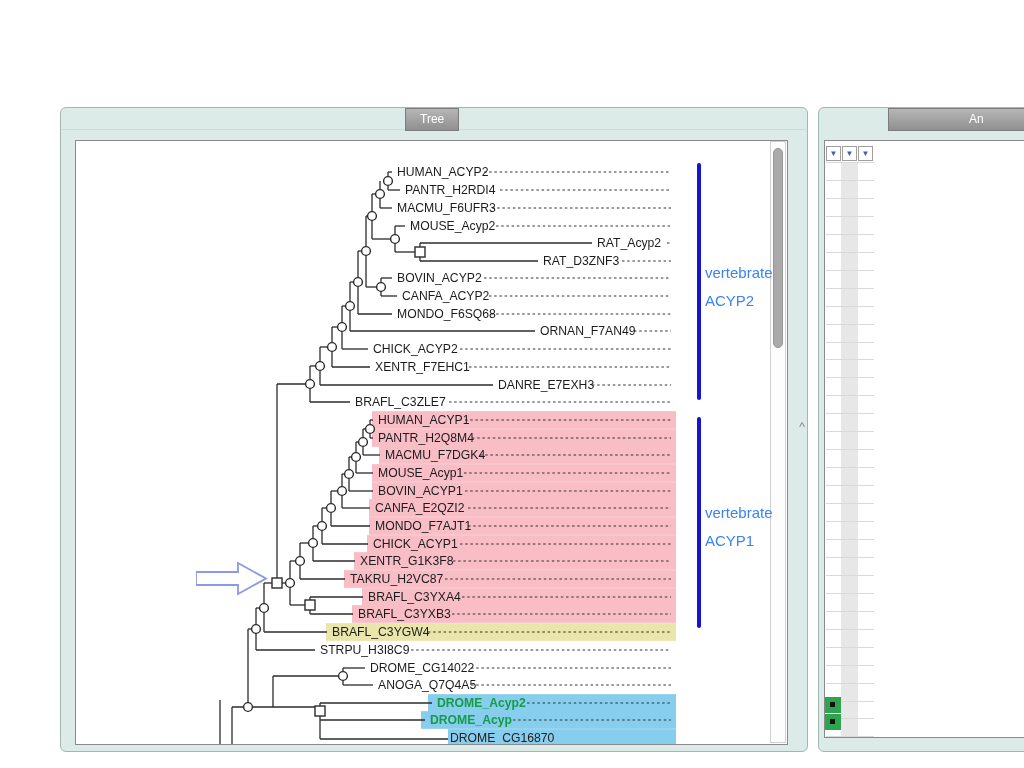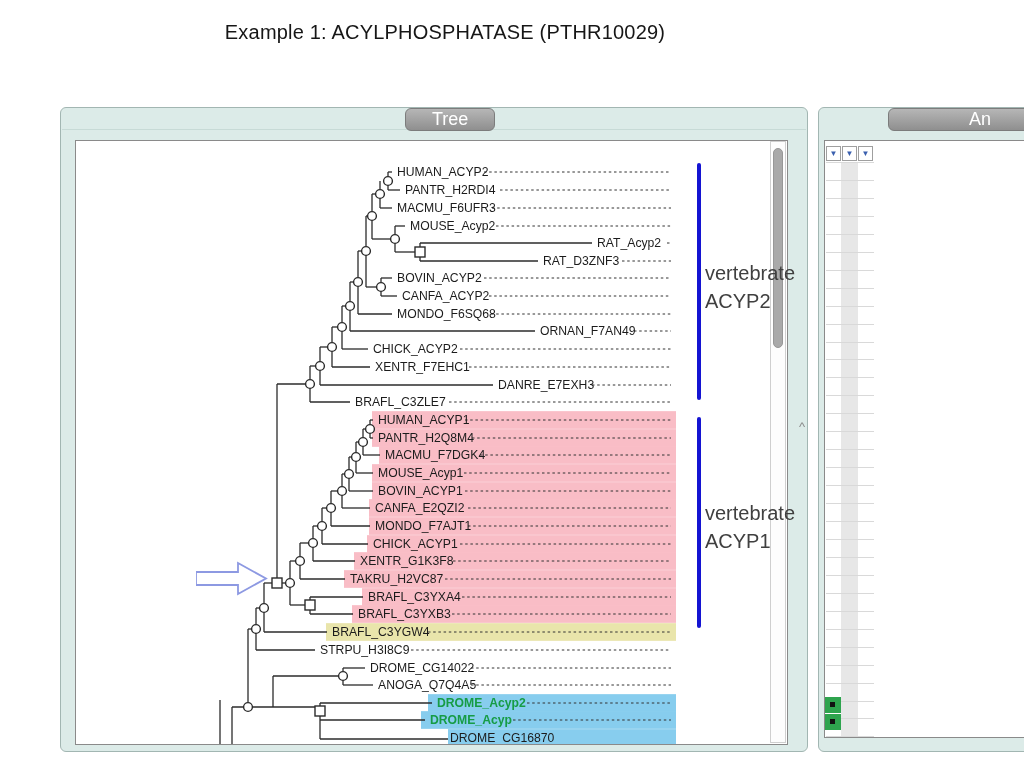--- a/index.html
+++ b/index.html
@@ -1,48 +1,47 @@
 <!DOCTYPE html>
 <html><head>
 <meta charset="utf-8">
 <style>
   html,body{margin:0;padding:0;background:#fff;}
   #page{position:relative;width:1024px;height:768px;overflow:hidden;background:#fff;
         font-family:"Liberation Sans",sans-serif;}
   .panel{position:absolute;background:#dcebe8;border:1px solid #a2b6b2;border-radius:6px;box-sizing:border-box;}
   .groove{position:absolute;height:0;border-top:1px solid #c7dad6;}
   .tab{position:absolute;background:linear-gradient(#b6b6b6,#8f8f8f);border:1px solid #7c7c7c;
-       border-radius:6px;color:#fff;font-size:18px;line-height:19px;padding:1px 26px;z-index:5;
+       border-radius:0;color:#fff;font-size:12px;line-height:19px;padding:1px 14px;z-index:5;
        box-sizing:border-box;white-space:nowrap;overflow:hidden;}
   .white-area{position:absolute;background:#fff;border:1px solid #8a8a8a;box-sizing:border-box;z-index:2;}
   #tree-svg{position:absolute;left:76px;top:141px;z-index:2;}
   .scroll-track{position:absolute;left:770px;top:141px;width:16px;height:602px;background:#fdfdfd;
        border:1px solid #cfcfcf;box-sizing:border-box;z-index:3;}
   .scroll-thumb{position:absolute;left:2px;top:6px;width:10px;height:200px;background:#a9a9a9;
        border:1px solid #979797;border-radius:6px;box-sizing:border-box;}
   .overlay{position:absolute;z-index:10;white-space:pre-line;}
   #title{left:165px;top:21px;width:560px;text-align:center;font-size:20px;color:#161616;letter-spacing:.2px;}
-  .clade-label{font-size:20px;line-height:28px;color:#404040;}
+  .clade-label{font-size:15px;line-height:28px;color:#3b82f6;}
   #dup-note{left:62px;top:546px;font-size:21px;line-height:29px;color:#2424cb;}
   .bracket{position:absolute;left:697px;width:4px;background:#1414d2;border-radius:2px;z-index:4;}
   #arrow-svg{position:absolute;left:196px;top:560px;z-index:6;}
   .gridline{position:absolute;left:826px;width:48px;height:0;border-top:1px solid #d9d9d9;z-index:3;}
   .gridband{position:absolute;left:841px;top:163px;width:17px;height:574px;background:#e7e7e7;z-index:2;}
   .filter-box{position:absolute;top:146px;width:15px;height:15px;background:#fff;border:1px solid #9f9f9f;
        box-sizing:border-box;z-index:4;color:#3a5fae;font-size:8px;line-height:13px;text-align:center;}
   .mark{position:absolute;left:825px;width:16px;height:16px;background:#2ea44e;z-index:4;}
   .mark i{position:absolute;left:5px;top:5px;width:5px;height:5px;background:#111;}
   .divider-chevron{position:absolute;left:799px;top:419px;color:#8a8a8a;font-size:13px;z-index:4;}
 </style>
 </head>
 <body>
 
 <div id="page">
 
-  <div id="title" class="overlay">Example 1: ACYLPHOSPHATASE (PTHR10029)</div>
 
   <div class="panel" style="left:60px;top:107px;width:748px;height:645px;"></div>
   <div class="groove" style="left:62px;top:129px;width:744px;z-index:1;"></div>
   <div class="tab" style="left:405px;top:108px;">Tree</div>
   <div class="white-area" style="left:75px;top:140px;width:713px;height:605px;"></div>
   <svg id="tree-svg" width="711" height="603" viewBox="76 141 711 603">
       <rect x="372" y="411.15" width="304" height="17.7" fill="#f9bdc6"></rect>
       <rect x="372" y="429.15" width="304" height="17.7" fill="#f9bdc6"></rect>
       <rect x="379" y="446.15" width="297" height="17.7" fill="#f9bdc6"></rect>
       <rect x="372" y="464.15" width="304" height="17.7" fill="#f9bdc6"></rect>

